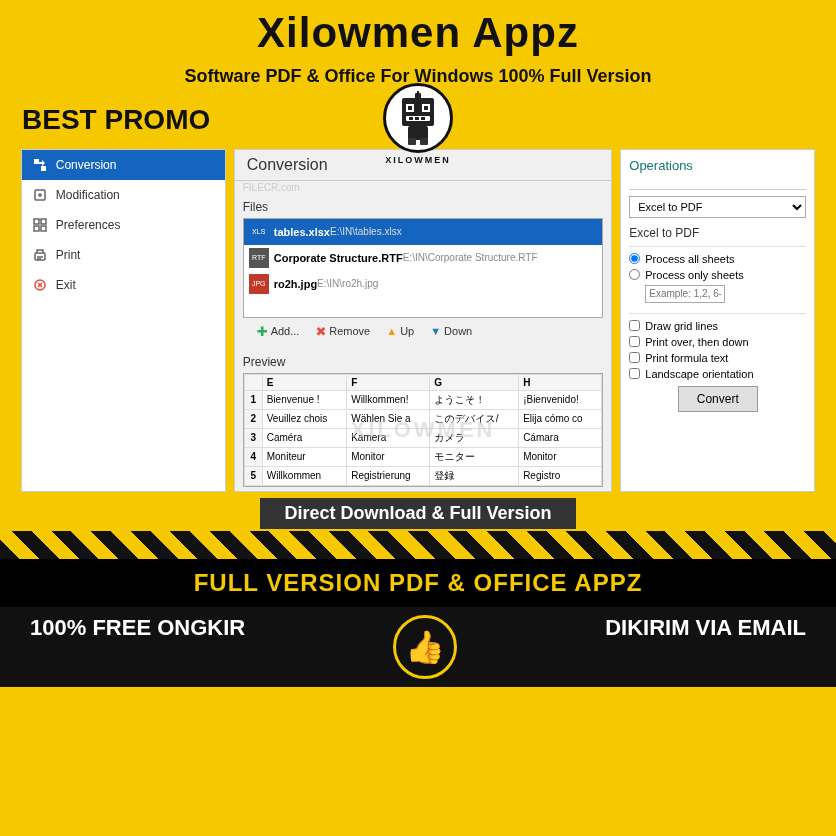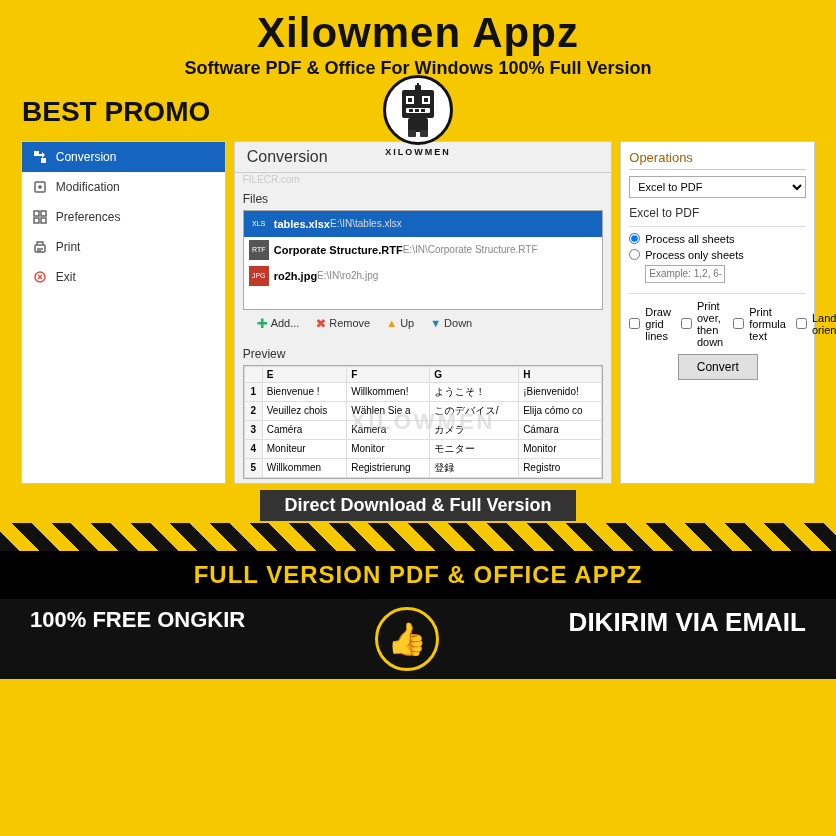--- a/index.html
+++ b/index.html
@@ -31,21 +31,21 @@
       font-size: 42px;
       font-weight: 900;
       color: #111;
       line-height: 1.1;
       letter-spacing: 1px;
     }
     .header-subtitle {
       font-size: 18px;
       font-weight: 700;
       color: #111;
-      margin-top: 2px;
+      margin-top: 10px;
     }
 
     
     .middle-row {
       width: 100%;
       display: flex;
       align-items: flex-start;
       padding: 0 10px;
       gap: 0;
       position: relative;
@@ -311,24 +311,24 @@
     .ops-panel {
       width: 195px;
       background: #fff;
       border: 1px solid #ccc;
       padding: 8px;
       font-size: 11px;
       flex-shrink: 0;
     }
     .ops-title {
       font-size: 13px;
-      color: #a16207;
+      color: #0f766e;
       margin-bottom: 6px;
       border-bottom: 1px solid #ccc;
-      padding-bottom: 4px;
+      padding-bottom: 16px;
     }
     .ops-select {
       width: 100%;
       padding: 3px 4px;
       font-size: 11px;
       border: 1px solid #aaa;
       background: #fff;
       margin-bottom: 8px;
       appearance: auto;
     }
@@ -368,22 +368,22 @@
       padding: 1px 3px;
       margin-left: 16px;
     }
     .sheets-example {
       font-size: 9px;
       color: #999;
       margin-left: 16px;
     }
     .check-group {
       display: flex;
-      flex-direction: row;
-      gap: 10px;
+      flex-direction: column;
+      gap: 4px;
     }
     .check-row {
       display: flex;
       align-items: center;
       gap: 5px;
       font-size: 11px;
     }
     .check-row input[type=checkbox] {
       width: 11px;
       height: 11px;
@@ -444,21 +444,21 @@
       height: 64px;
       border-radius: 50%;
       border: 3px solid #F5C800;
       display: flex;
       align-items: center;
       justify-content: center;
       font-size: 32px;
       color: #F5C800;
     }
     .bottom-right-text {
-      font-size: 26px;
+      font-size: 22px;
       font-weight: 900;
       color: #fff;
     }
   </style>
 </head>
 <body>
 
 <div class="outer-wrapper">
 
   <div class="header">

